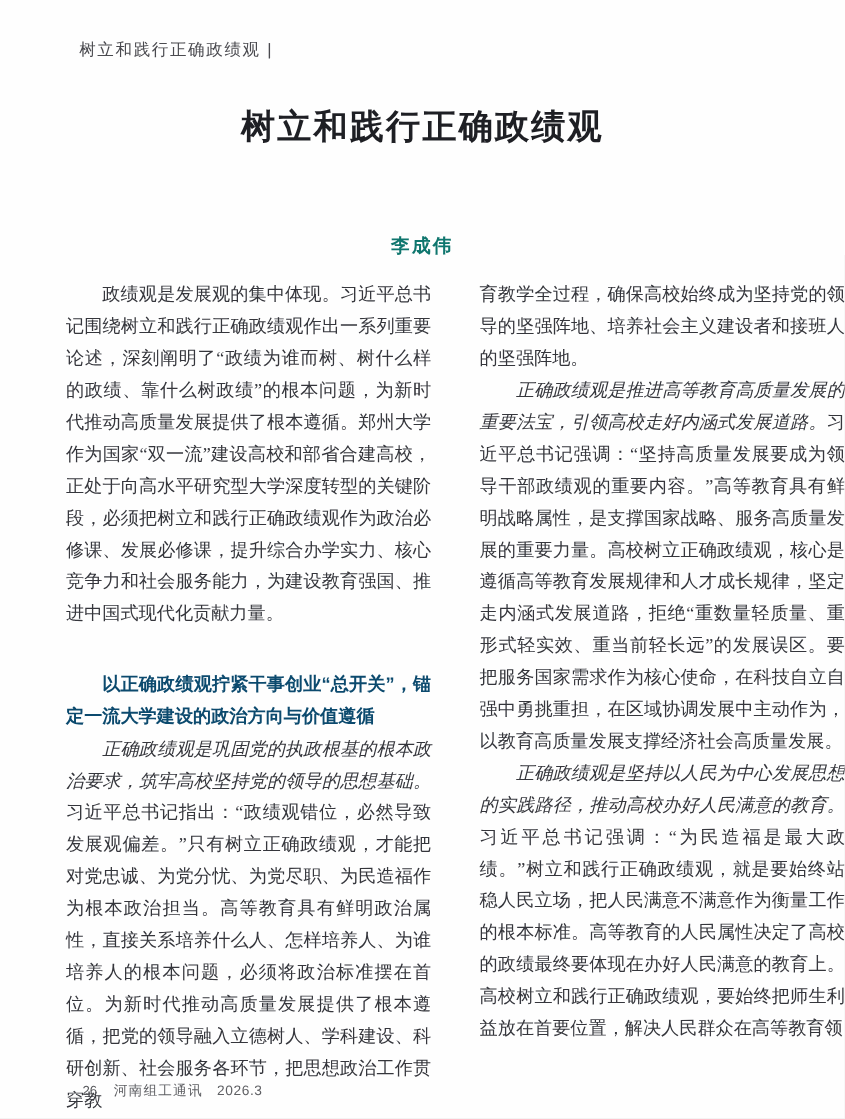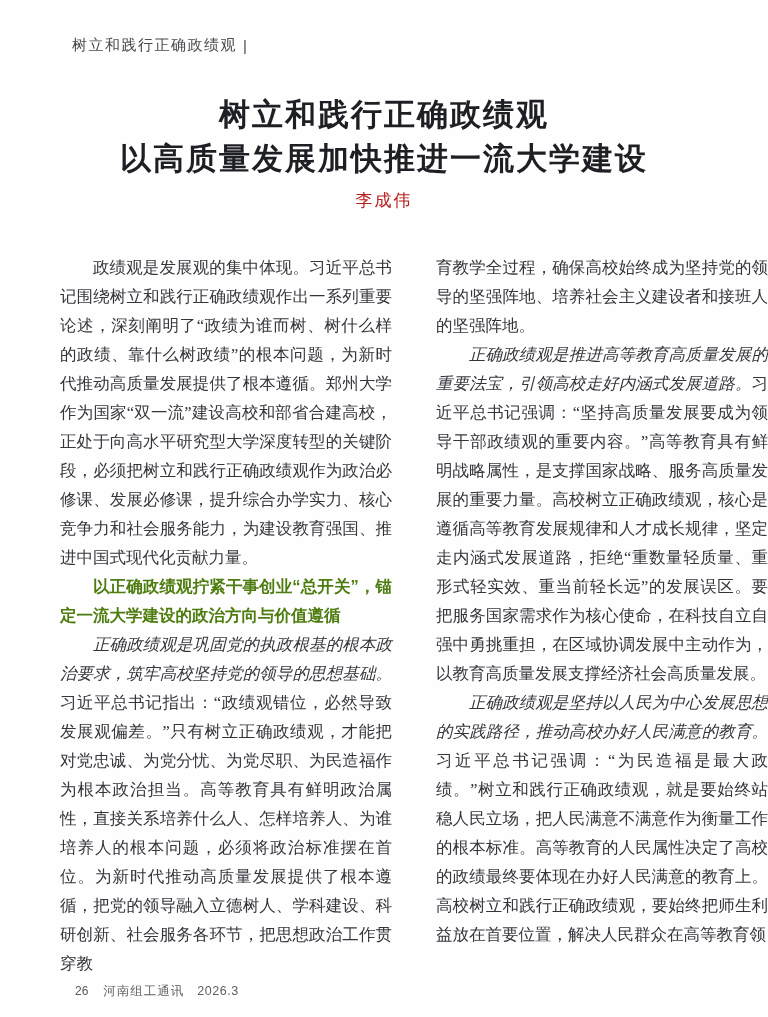--- a/index.html
+++ b/index.html
@@ -39,45 +39,47 @@
     font-family: "Liberation Sans", "DejaVu Sans", sans-serif;
     font-weight: bold;
     font-size: 31px;
     line-height: 44px;
     letter-spacing: 2px;
     color: #1e1f24;
   }
   .author {
     position: absolute;
     left: 50px;
-    top: 189px;
+    top: 212px;
     width: 668px;
     text-align: center;
     font-family: "Liberation Sans", "DejaVu Sans", sans-serif;
     font-size: 17px;
     letter-spacing: 2px;
-    color: #b91c1c;
+    color: #0f766e;
+    font-weight: bold;
   }
   .col {
     position: absolute;
     top: 253px;
     width: 332px;
     font-size: 16.5px;
     line-height: 29px;
     text-align: justify;
     color: #35363c;
   }
   .col-left  { left: 60px;  }
   .col-right { left: 396px; margin-left: 40px; }
   .col p { margin: 0; padding: 0; }
   .col p.indent { text-indent: 2em; }
   .col p.heading {
     font-family: "Liberation Sans", "DejaVu Sans", sans-serif;
     font-weight: bold;
-    color: #4d7c0f;
+    color: #0c4a6e;
+    margin-top: 36px;
   }
   .col .kai { font-style: italic; }
   .footer {
     position: absolute;
     left: 75px;
     top: 983px;
     display: flex;
     align-items: baseline;
     font-family: "Liberation Sans", "DejaVu Sans", sans-serif;
     color: #5e5f63;
@@ -102,21 +104,20 @@
 
 <div class="page">
 
   <div class="kicker">
     <span>树立和践行正确政绩观</span>
     <span class="divider">|</span>
   </div>
 
   <div class="title-block">
     <div>树立和践行正确政绩观</div>
-    <div>以高质量发展加快推进一流大学建设</div>
   </div>
 
   <div class="author">李成伟</div>
 
   <div class="col col-left">
       <p class="indent"><span>政绩观是发展观的集中体现。习近平总书记围绕树立和践行正确政绩观作出一系列重要论述，深刻阐明了“政绩为谁而树、树什么样的政绩、靠什么树政绩”的根本问题，为新时代推动高质量发展提供了根本遵循。郑州大学作为国家“双一流”建设高校和部省合建高校，正处于向高水平研究型大学深度转型的关键阶段，必须把树立和践行正确政绩观作为政治必修课、发展必修课，提升综合办学实力、核心竞争力和社会服务能力，为建设教育强国、推进中国式现代化贡献力量。</span></p>
       <p class="indent heading"><span>以正确政绩观拧紧干事创业“总开关”，锚定一流大学建设的政治方向与价值遵循</span></p>
       <p class="indent"><span class="kai">正确政绩观是巩固党的执政根基的根本政治要求，筑牢高校坚持党的领导的思想基础。</span><span>习近平总书记指出：“政绩观错位，必然导致发展观偏差。”只有树立正确政绩观，才能把对党忠诚、为党分忧、为党尽职、为民造福作为根本政治担当。高等教育具有鲜明政治属性，直接关系培养什么人、怎样培养人、为谁培养人的根本问题，必须将政治标准摆在首位。为新时代推动高质量发展提供了根本遵循，把党的领导融入立德树人、学科建设、科研创新、社会服务各环节，把思想政治工作贯穿教</span></p>
     </div>
   <div class="col col-right">

